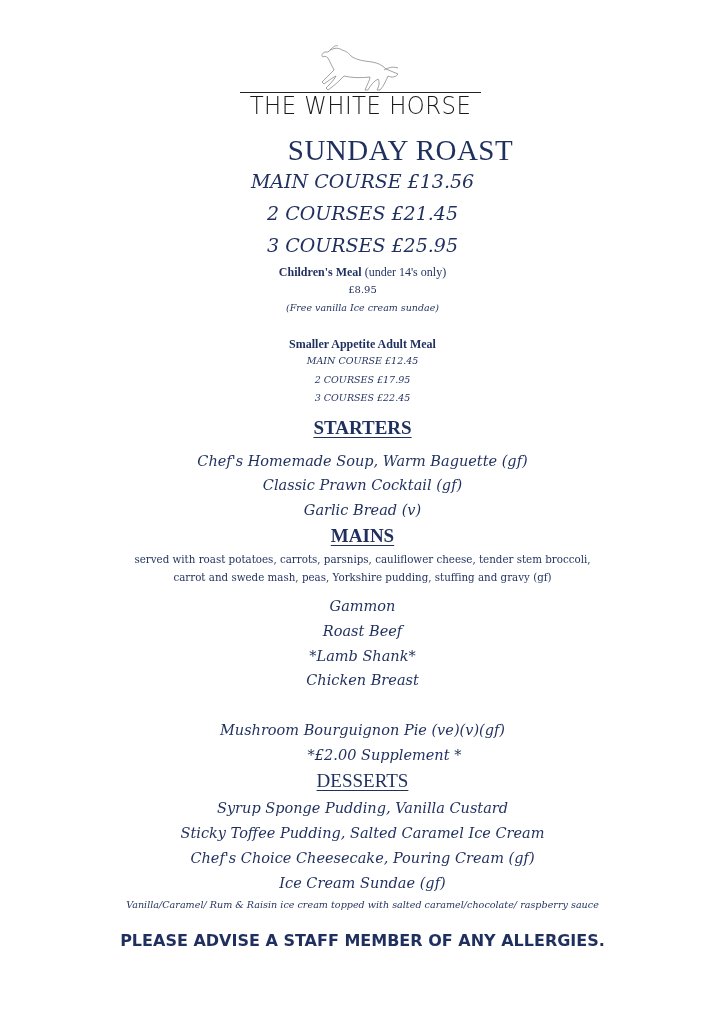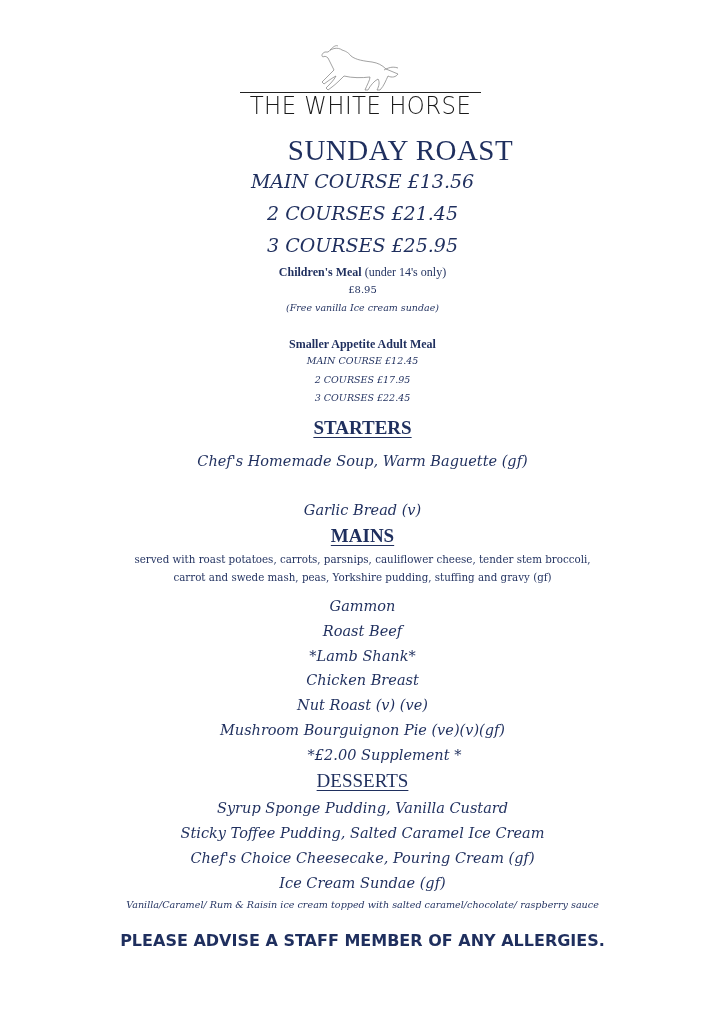--- a/index.html
+++ b/index.html
@@ -154,31 +154,31 @@
   <div class="center small" style="top:283px;">£8.95</div>
   <div class="center small-italic" style="top:301px;">(Free vanilla Ice cream sundae)</div>
 
   <div class="center small-bold" style="top:336px;">Smaller Appetite Adult Meal</div>
   <div class="center small-italic" style="top:354px;">MAIN COURSE £12.45</div>
   <div class="center small-italic" style="top:373px;">2 COURSES £17.95</div>
   <div class="center small-italic" style="top:391px;">3 COURSES £22.45</div>
 
   <div class="center section-head" style="top:417px;">STARTERS</div>
   <div class="center item" style="top:451px;">Chef's Homemade Soup, Warm Baguette (gf)</div>
+  <div class="center item" style="top:475px;">Classic Prawn Cocktail (gf)</div>
   <div class="center item" style="top:500px;">Garlic Bread (v)</div>
 
   <div class="center section-head" style="top:525px;">MAINS</div>
   <div class="center desc" style="top:552px;">served with roast potatoes, carrots, parsnips, cauliflower cheese, tender stem broccoli,</div>
   <div class="center desc" style="top:570px;">carrot and swede mash, peas, Yorkshire pudding, stuffing and gravy (gf)</div>
 
   <div class="center item" style="top:596px;">Gammon</div>
   <div class="center item" style="top:621px;">Roast Beef</div>
   <div class="center item" style="top:646px;">*Lamb Shank*</div>
   <div class="center item" style="top:670px;">Chicken Breast</div>
-  <div class="center item" style="top:695px;">Nut Roast (v) (ve)</div>
   <div class="center item" style="top:720px;">Mushroom Bourguignon Pie (ve)(v)(gf)</div>
   <div class="center item" style="top:745px; left:22px;">*£2.00 Supplement *</div>
 
   <div class="center section-head light" style="top:770px;">DESSERTS</div>
   <div class="center item" style="top:798px;">Syrup Sponge Pudding, Vanilla Custard</div>
   <div class="center item" style="top:823px;">Sticky Toffee Pudding, Salted Caramel Ice Cream</div>
   <div class="center item" style="top:848px;">Chef's Choice Cheesecake, Pouring Cream (gf)</div>
   <div class="center item" style="top:873px;">Ice Cream Sundae (gf)</div>
   <div class="center note" style="top:898px;">Vanilla/Caramel/ Rum &amp; Raisin ice cream topped with salted caramel/chocolate/ raspberry sauce</div>
 

